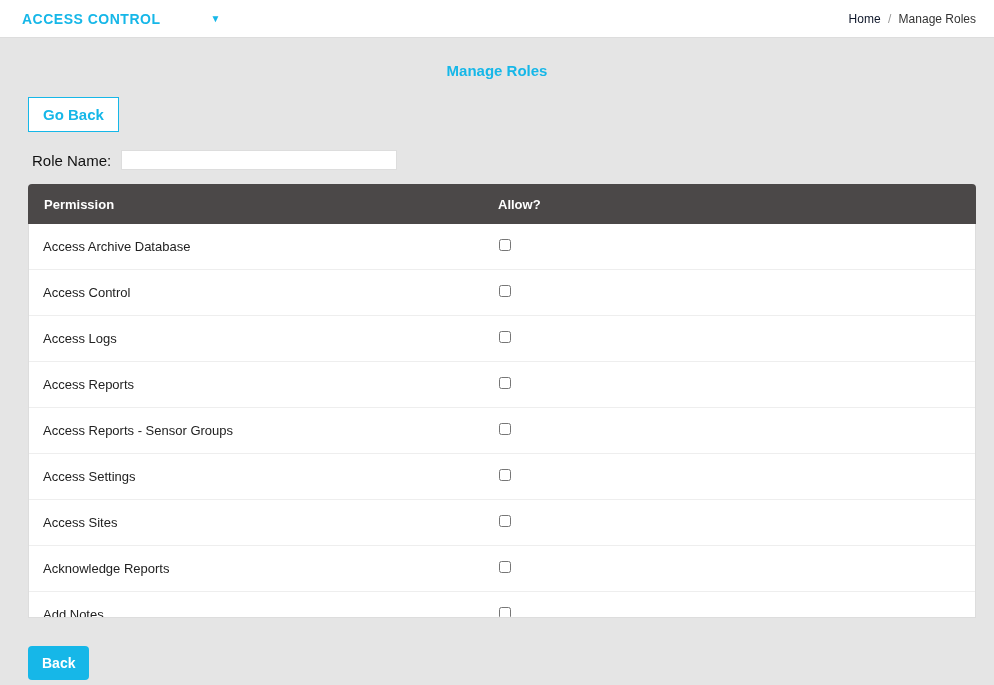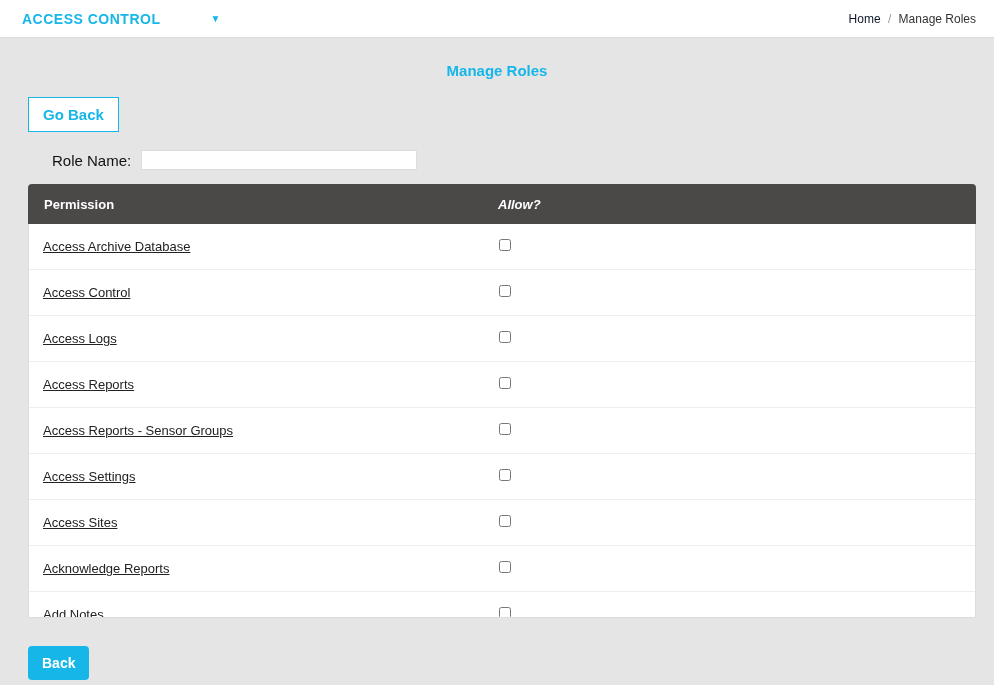--- a/index.html
+++ b/index.html
@@ -65,21 +65,21 @@
       background: #fff;
       border: 1px solid #16b7e8;
       color: #16b7e8;
       font-weight: bold;
       font-size: 15px;
       padding: 8px 14px;
       border-radius: 0;
       cursor: pointer;
     }
     .role-name-row {
-      padding: 0 0 10px 52px;
+      padding: 0 0 10px 32px;
       display: flex;
       align-items: center;
       gap: 10px;
       font-size: 15px;
       color: #111;
     }
     .role-name-input {
       height: 20px;
       width: 276px;
       border: 1px solid #ddd;
@@ -95,37 +95,37 @@
       background: #4b4848;
       color: #fff;
       font-weight: bold;
       height: 40px;
       display: flex;
       align-items: center;
       border-radius: 4px 4px 0 0;
       font-size: 13px;
     }
     .col-permission { padding-left: 16px; width: 470px; }
-    .col-allow { flex: 1; font-style: italic; }
+    .col-allow { flex: 1; }
     .table-body {
       height: 394px;
       overflow-y: scroll;
       background: #fff;
       border: 1px solid #ddd;
       border-top: none;
     }
     .table-row {
       display: flex;
       align-items: center;
       height: 46px;
       border-bottom: 1px solid #eee;
       font-size: 13px;
       color: #222;
     }
-    .table-row .perm-cell { padding-left: 14px; width: 470px; text-decoration: underline; }
+    .table-row .perm-cell { padding-left: 14px; width: 470px; }
     .table-row .allow-cell { flex: 1; }
     .allow-cell input[type="checkbox"] {
       width: 12px;
       height: 12px;
       accent-color: #888;
     }
     .save-wrap {
       padding: 12px 0 0 28px;
     }
     .save-btn {

